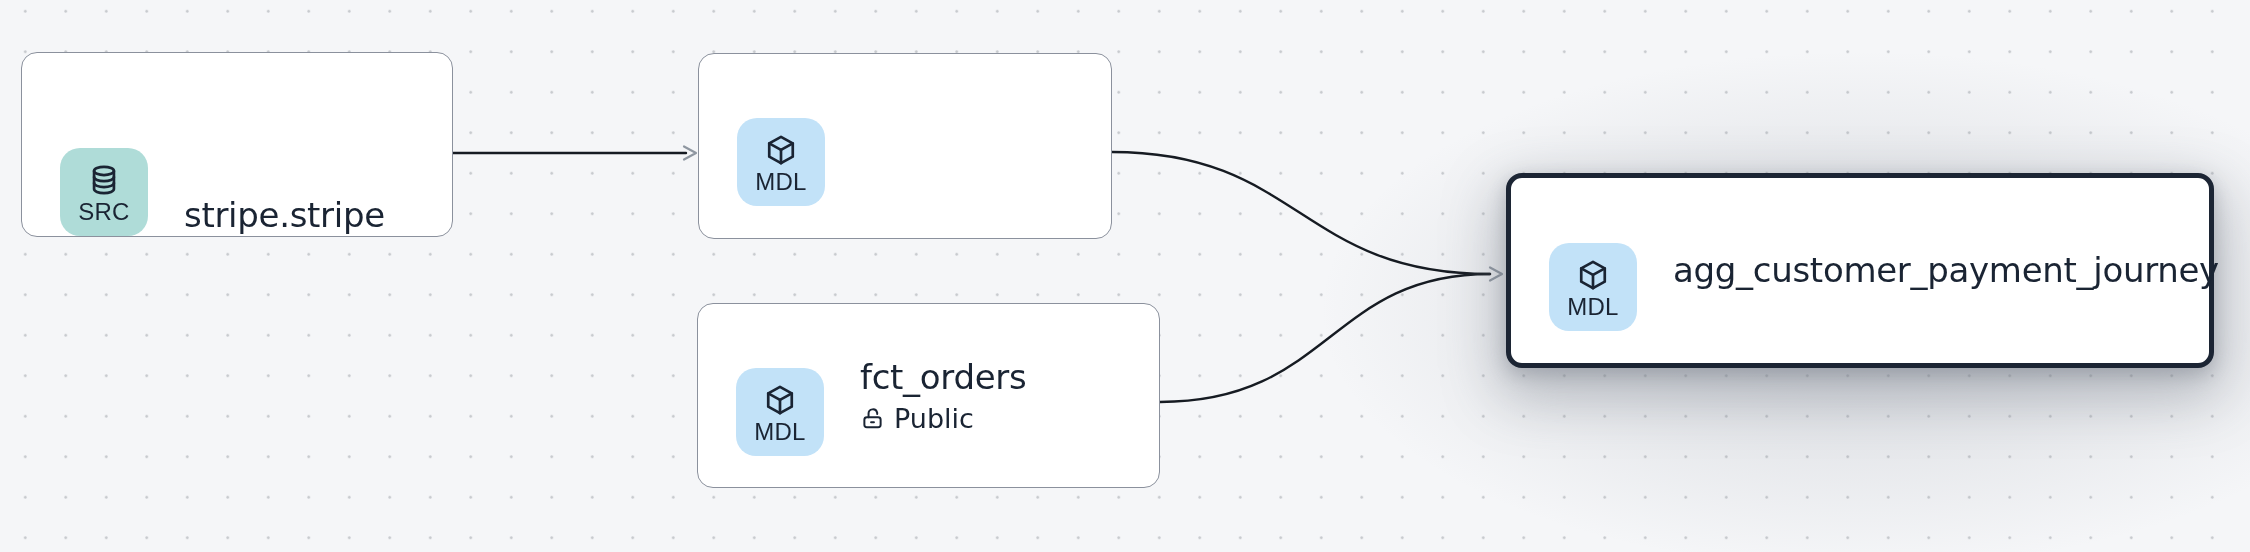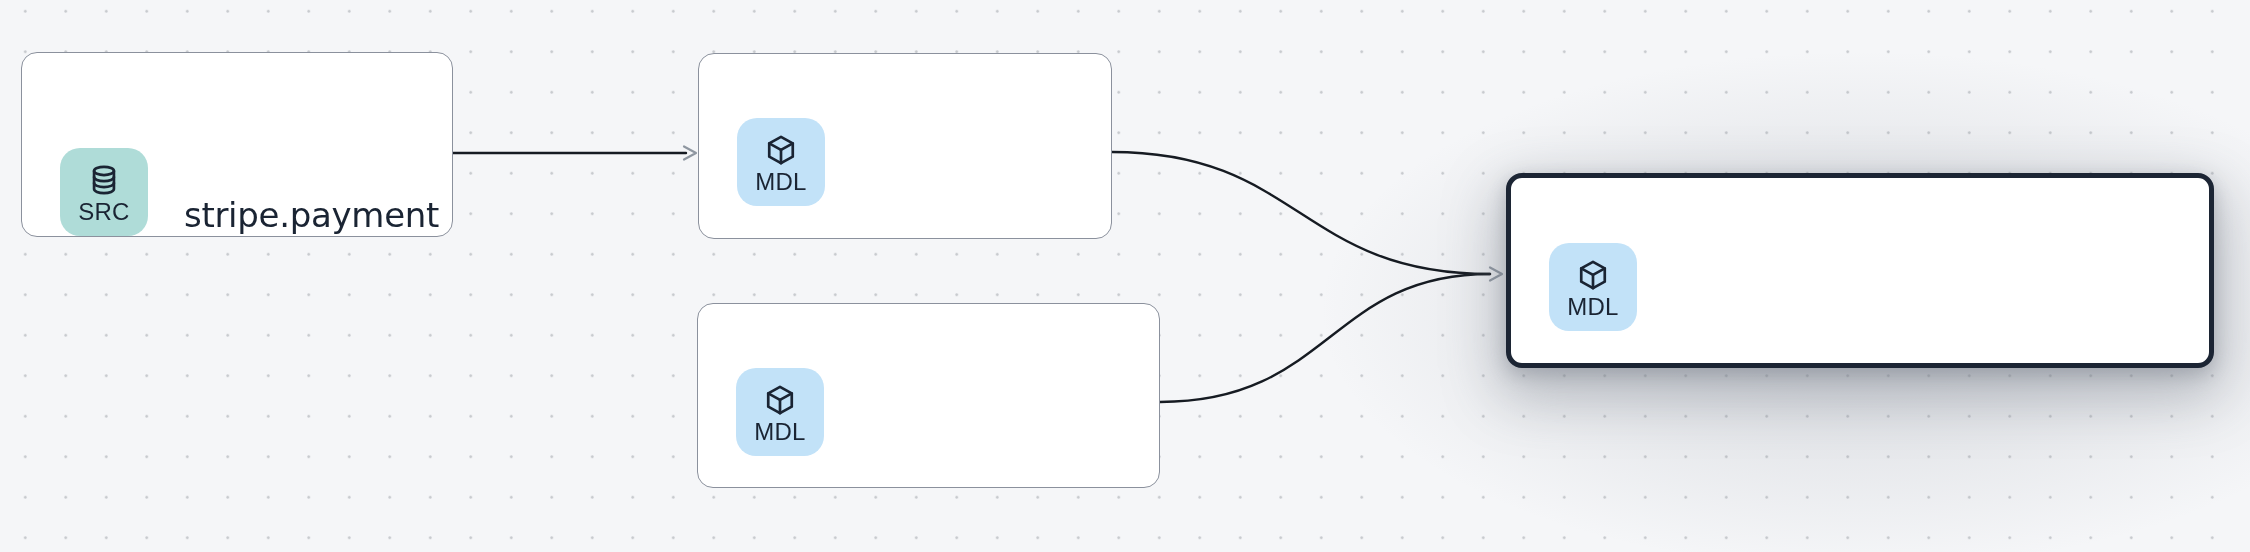--- a/index.html
+++ b/index.html
@@ -92,21 +92,21 @@
     <div class="badge src">
       <svg viewBox="0 0 24 24" stroke="currentColor" stroke-width="1.9" fill="none" stroke-linecap="round">
         <ellipse cx="12" cy="5.6" rx="7" ry="2.9"></ellipse>
         <path d="M5 5.6 V18.4 C5 20 8.1 21.3 12 21.3 C15.9 21.3 19 20 19 18.4 V5.6"></path>
         <path d="M5 9.9 C5 11.5 8.1 12.8 12 12.8 C15.9 12.8 19 11.5 19 9.9"></path>
         <path d="M5 14.1 C5 15.7 8.1 17 12 17 C15.9 17 19 15.7 19 14.1"></path>
       </svg>
       <span class="badge-label">SRC</span>
     </div>
     <div class="texts">
-      <div class="title">stripe.payment</div>
+      <div class="title">stripe.stripe</div>
     </div>
   </div>
 
   <div class="node node-2">
     <div class="badge mdl">
       <svg viewBox="0 0 24 24" stroke="currentColor" stroke-width="1.9" fill="none" stroke-linecap="round" stroke-linejoin="round">
         <path d="M12 2.7 L20.3 7.3 V16.7 L12 21.3 L3.7 16.7 V7.3 Z"></path>
         <path d="M3.7 7.3 L12 11.9 L20.3 7.3"></path>
         <path d="M12 11.9 V21.3"></path>
       </svg>
@@ -116,26 +116,40 @@
 
   <div class="node node-3">
     <div class="badge mdl">
       <svg viewBox="0 0 24 24" stroke="currentColor" stroke-width="1.9" fill="none" stroke-linecap="round" stroke-linejoin="round">
         <path d="M12 2.7 L20.3 7.3 V16.7 L12 21.3 L3.7 16.7 V7.3 Z"></path>
         <path d="M3.7 7.3 L12 11.9 L20.3 7.3"></path>
         <path d="M12 11.9 V21.3"></path>
       </svg>
       <span class="badge-label">MDL</span>
     </div>
+    <div class="texts">
+      <div class="title">fct_orders</div>
+      <div class="subtitle">
+        <svg viewBox="0 0 24 24" stroke="currentColor" stroke-width="1.9" fill="none" stroke-linecap="round" stroke-linejoin="round">
+          <rect x="4.2" y="10.8" width="15.6" height="9.6" rx="2.4"></rect>
+          <path d="M10.6 15.6 h2.8"></path>
+          <path d="M8.2 10.8 V7.5 a4.2 4.2 0 0 1 8.3 -1 v1.1"></path>
+        </svg>
+        <span>Public</span>
+      </div>
+    </div>
   </div>
 
   <div class="node node-4">
     <div class="badge mdl">
       <svg viewBox="0 0 24 24" stroke="currentColor" stroke-width="1.9" fill="none" stroke-linecap="round" stroke-linejoin="round">
         <path d="M12 2.7 L20.3 7.3 V16.7 L12 21.3 L3.7 16.7 V7.3 Z"></path>
         <path d="M3.7 7.3 L12 11.9 L20.3 7.3"></path>
         <path d="M12 11.9 V21.3"></path>
       </svg>
       <span class="badge-label">MDL</span>
     </div>
+    <div class="texts">
+      <div class="title">agg_customer_payment_journey</div>
+    </div>
   </div>
 
 </div>
 
 </body></html>

